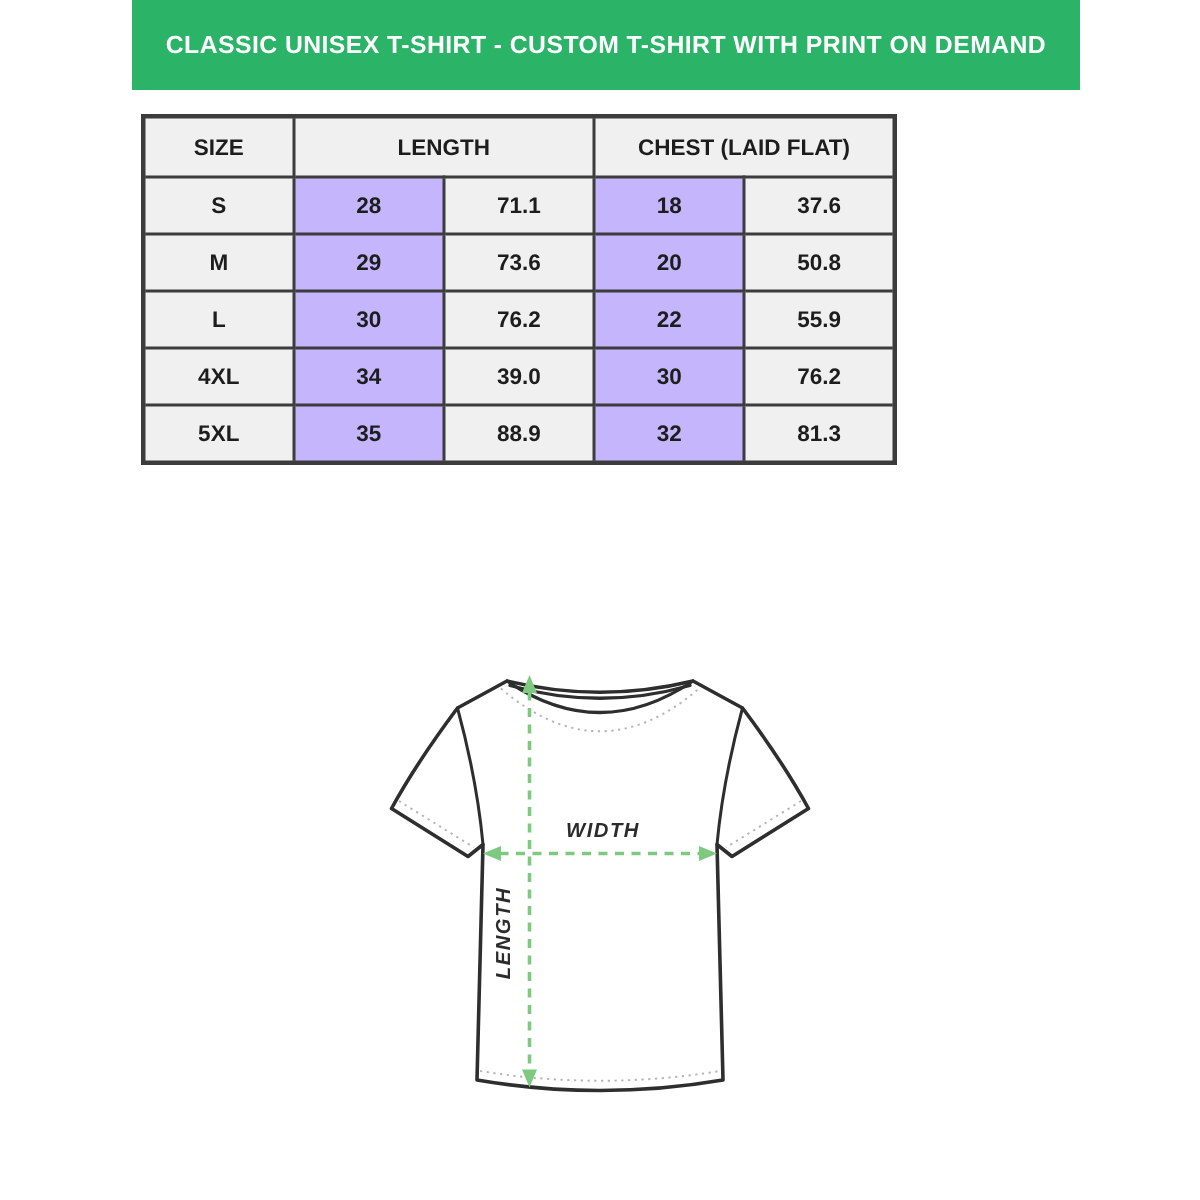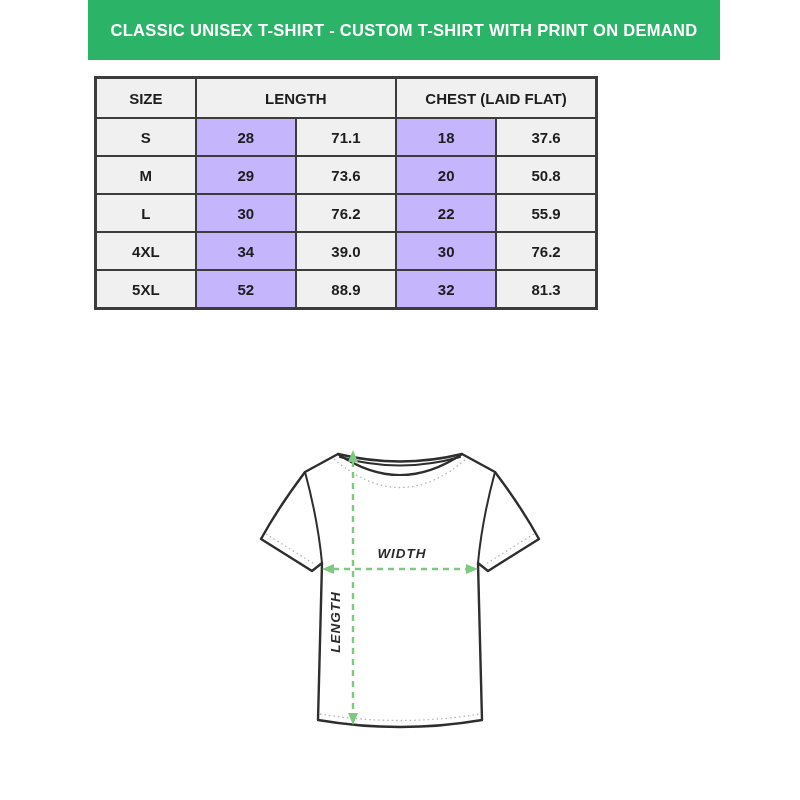--- a/index.html
+++ b/index.html
@@ -105,21 +105,21 @@
       </tr>
       <tr>
         <td class="shade">4XL</td>
         <td>34</td>
         <td class="shade">39.0</td>
         <td>30</td>
         <td class="shade">76.2</td>
       </tr>
       <tr>
         <td class="shade">5XL</td>
-        <td>52</td>
+        <td>35</td>
         <td class="shade">88.9</td>
         <td>32</td>
         <td class="shade">81.3</td>
       </tr>
     </tbody>
   </table>
 
   <div class="diagram-wrap">
     <svg width="300" height="305" viewBox="250 440 300 305">
 

